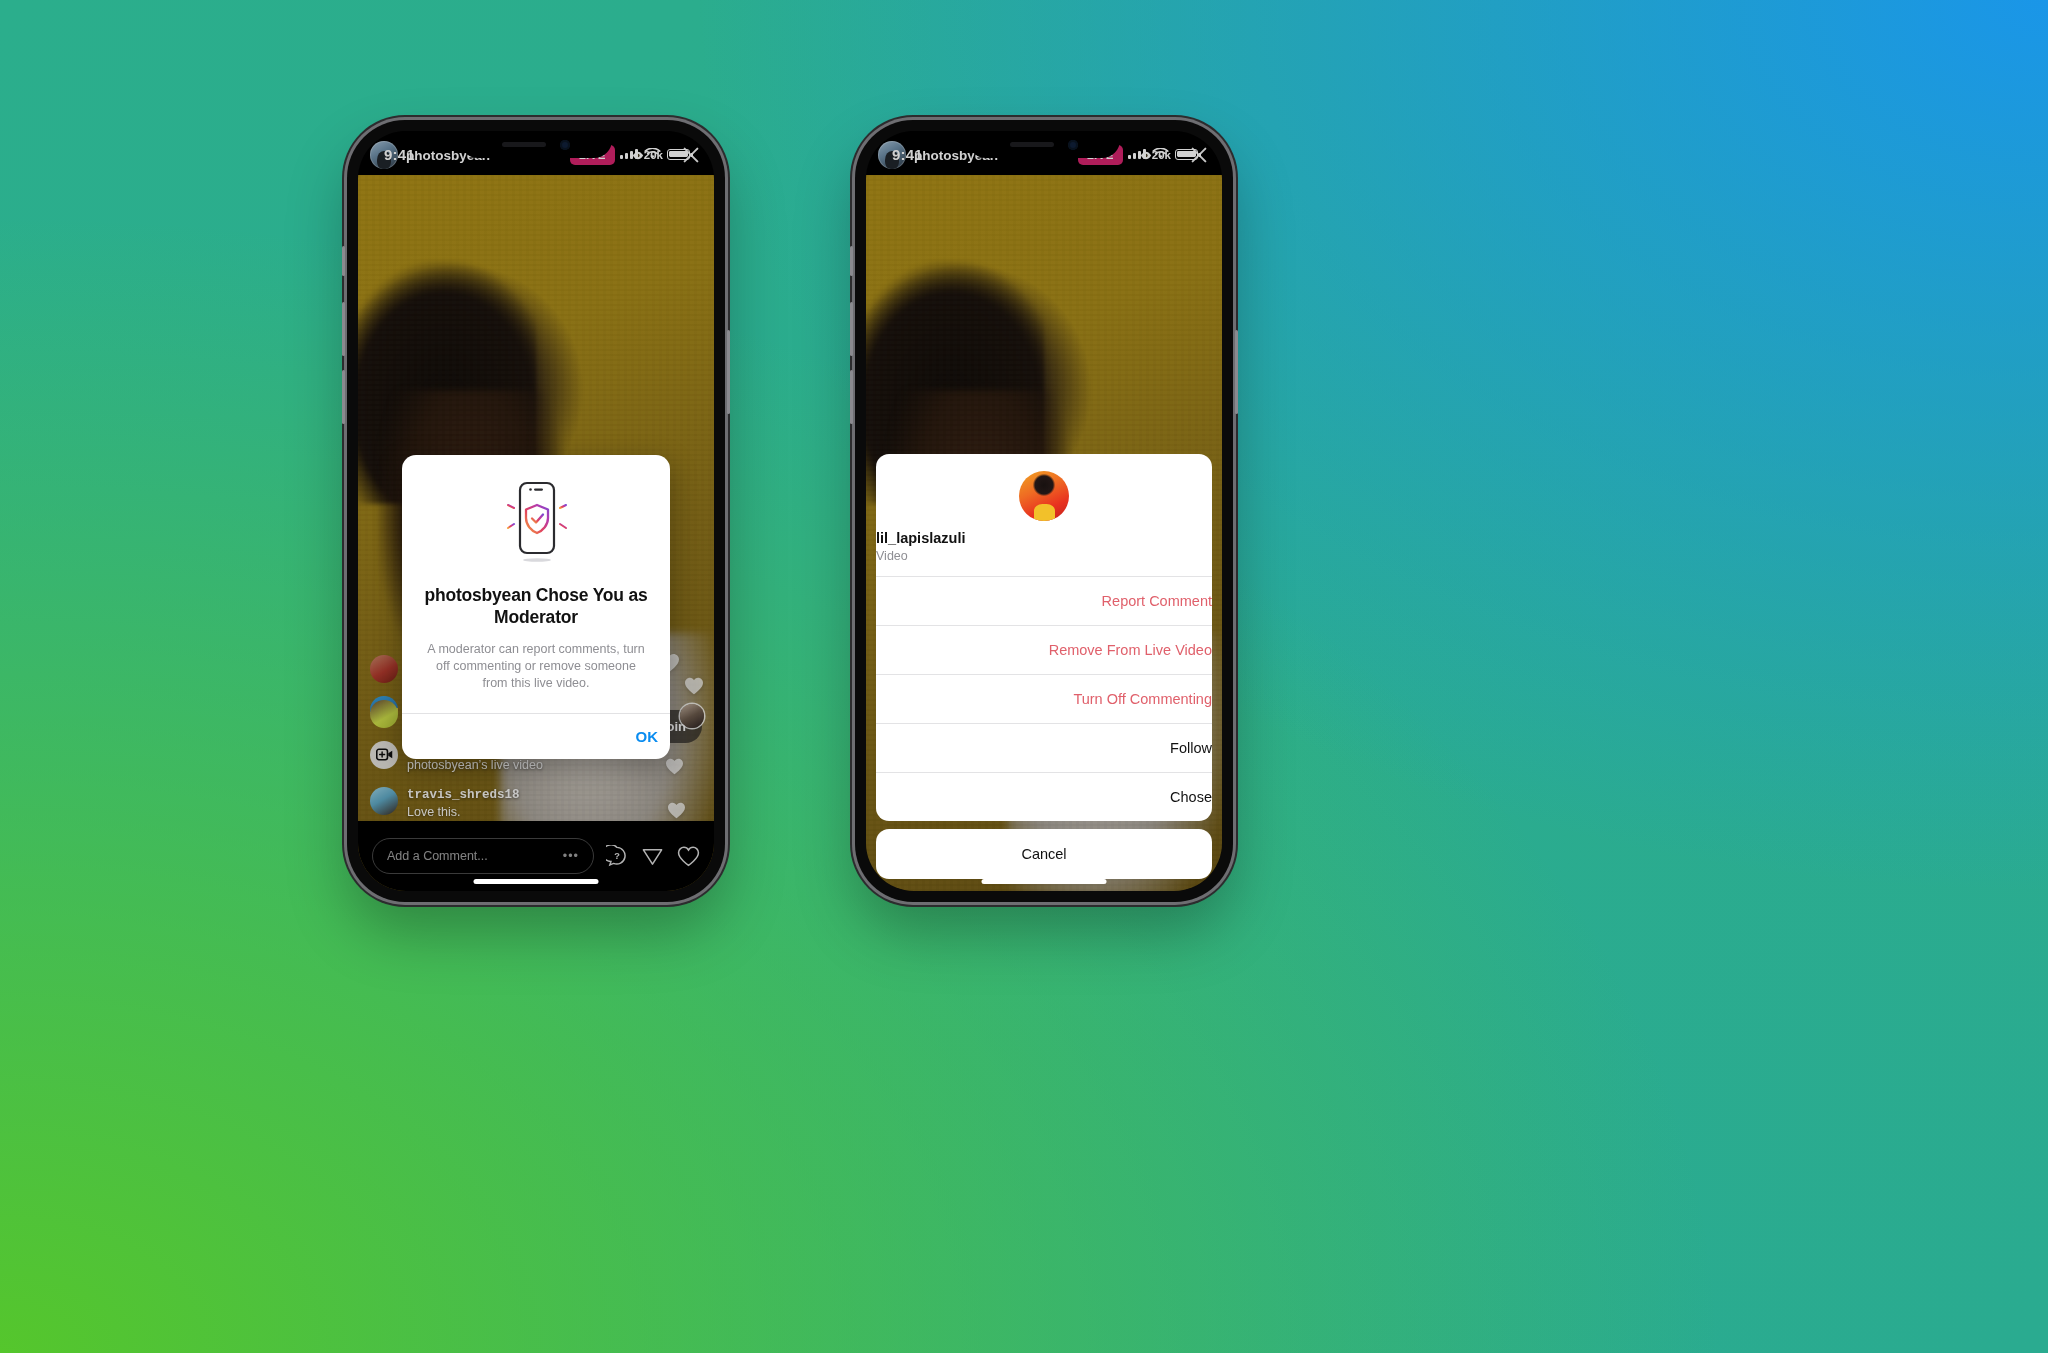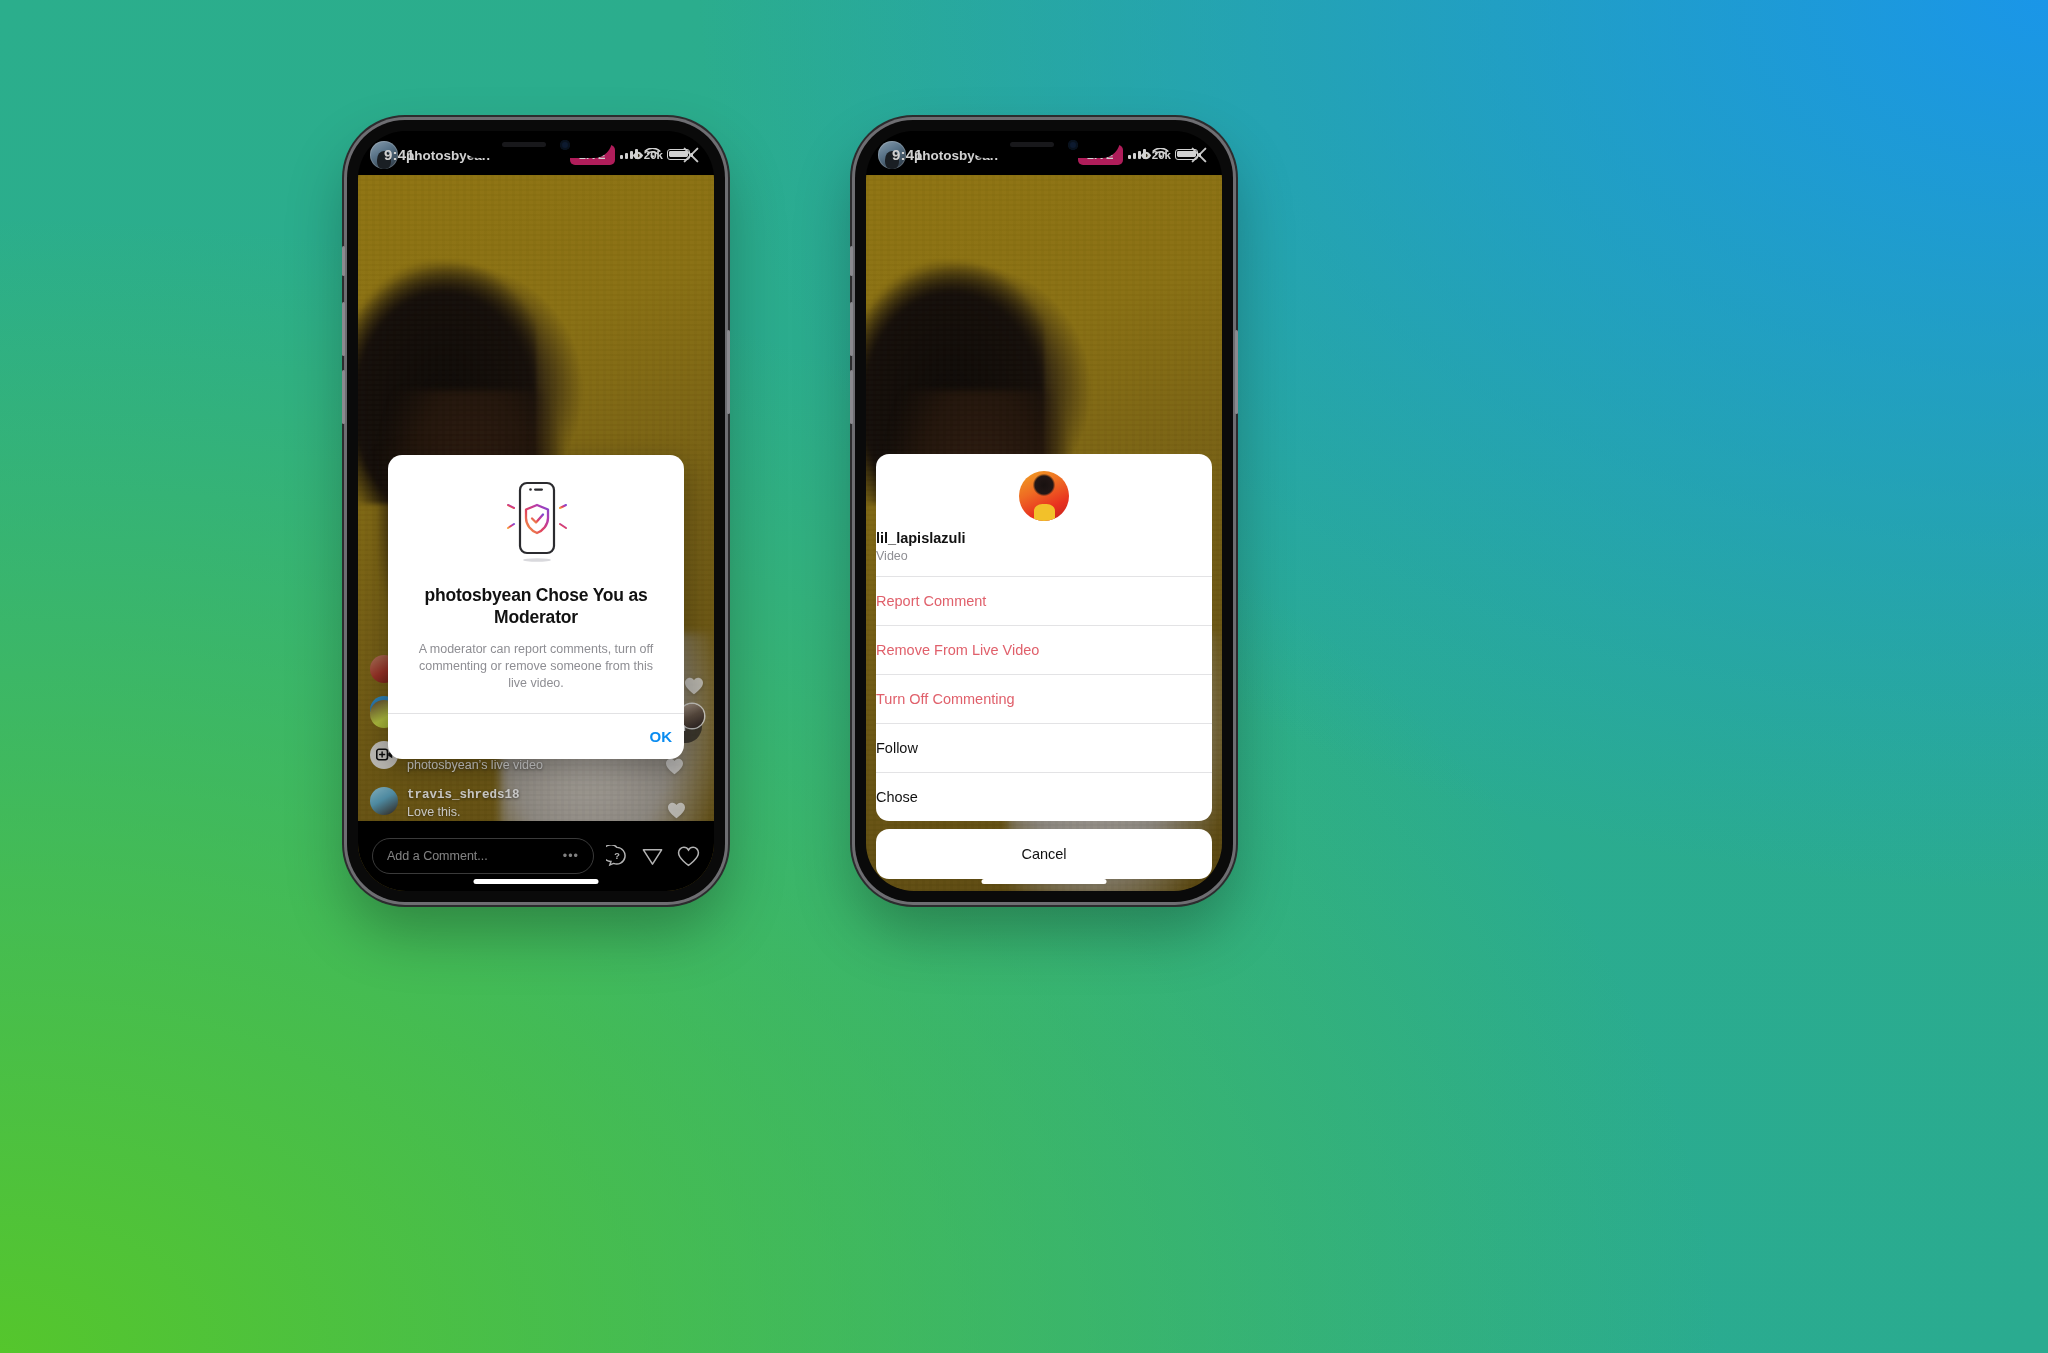--- a/index.html
+++ b/index.html
@@ -196,21 +196,21 @@
   .bb-icons { display:flex; align-items:center; gap:13px; }
   .home-ind {
     position:absolute; left:50%; bottom:7px; transform:translateX(-50%);
     width:125px; height:5px; border-radius:3px; background:#fff; z-index:50;
   }
 
   
   .dim { position:absolute; inset:0; background:rgba(0,0,0,.18); z-index:45; }
   .modal {
     position:absolute; left:50%; top:324px; transform:translateX(-50%);
-    width:296px; background:#fff; border-radius:14px; z-index:46;
+    width:268px; background:#fff; border-radius:14px; z-index:46;
     overflow:hidden; box-shadow:0 8px 28px rgba(0,0,0,.3);
   }
   .modal-body { padding:22px 20px 20px; text-align:center; }
   .modal-title { font-size:17.5px; font-weight:700; color:#111; line-height:1.25;
                  margin-top:8px; letter-spacing:-.2px; }
   .modal-desc { font-size:12.5px; color:#8e8e93; line-height:1.38; margin-top:12px; }
   .modal-sep { height:1px; background:#e2e2e4; }
   .modal-ok { text-align:right; padding:14px 12px; color:#0a8cf0;
               font-size:15px; font-weight:600; cursor:pointer; }
 
@@ -228,21 +228,21 @@
       linear-gradient(155deg,#f0a222 0%,#ef6b23 38%,#e8321f 70%,#c2201c 100%);
     position:relative; overflow:hidden;
   }
   .sheet-av::after {
     content:""; position:absolute; left:30%; bottom:0; width:42%; height:34%;
     border-radius:40% 40% 0 0; background:#f2c12a;
   }
   .sheet-user { font-size:14.5px; font-weight:700; color:#111; }
   .sheet-sub { font-size:12.5px; color:#8e8e93; margin-top:3px; }
   .sheet-item {
-    padding:16px 0; text-align:left; font-size:14.5px;
+    padding:16px 0; text-align:right; font-size:14.5px;
     border-bottom:1px solid #e3e3e5; cursor:pointer; color:#111;
   }
   .sheet-item:last-child { border-bottom:none; }
   .sheet-item.danger { color:#e0606b; }
   .sheet-cancel {
     background:#fff; border-radius:13px; padding:17px 0;
     text-align:center; font-size:14.5px; color:#111; cursor:pointer;
   }
 </style>
 </head>

